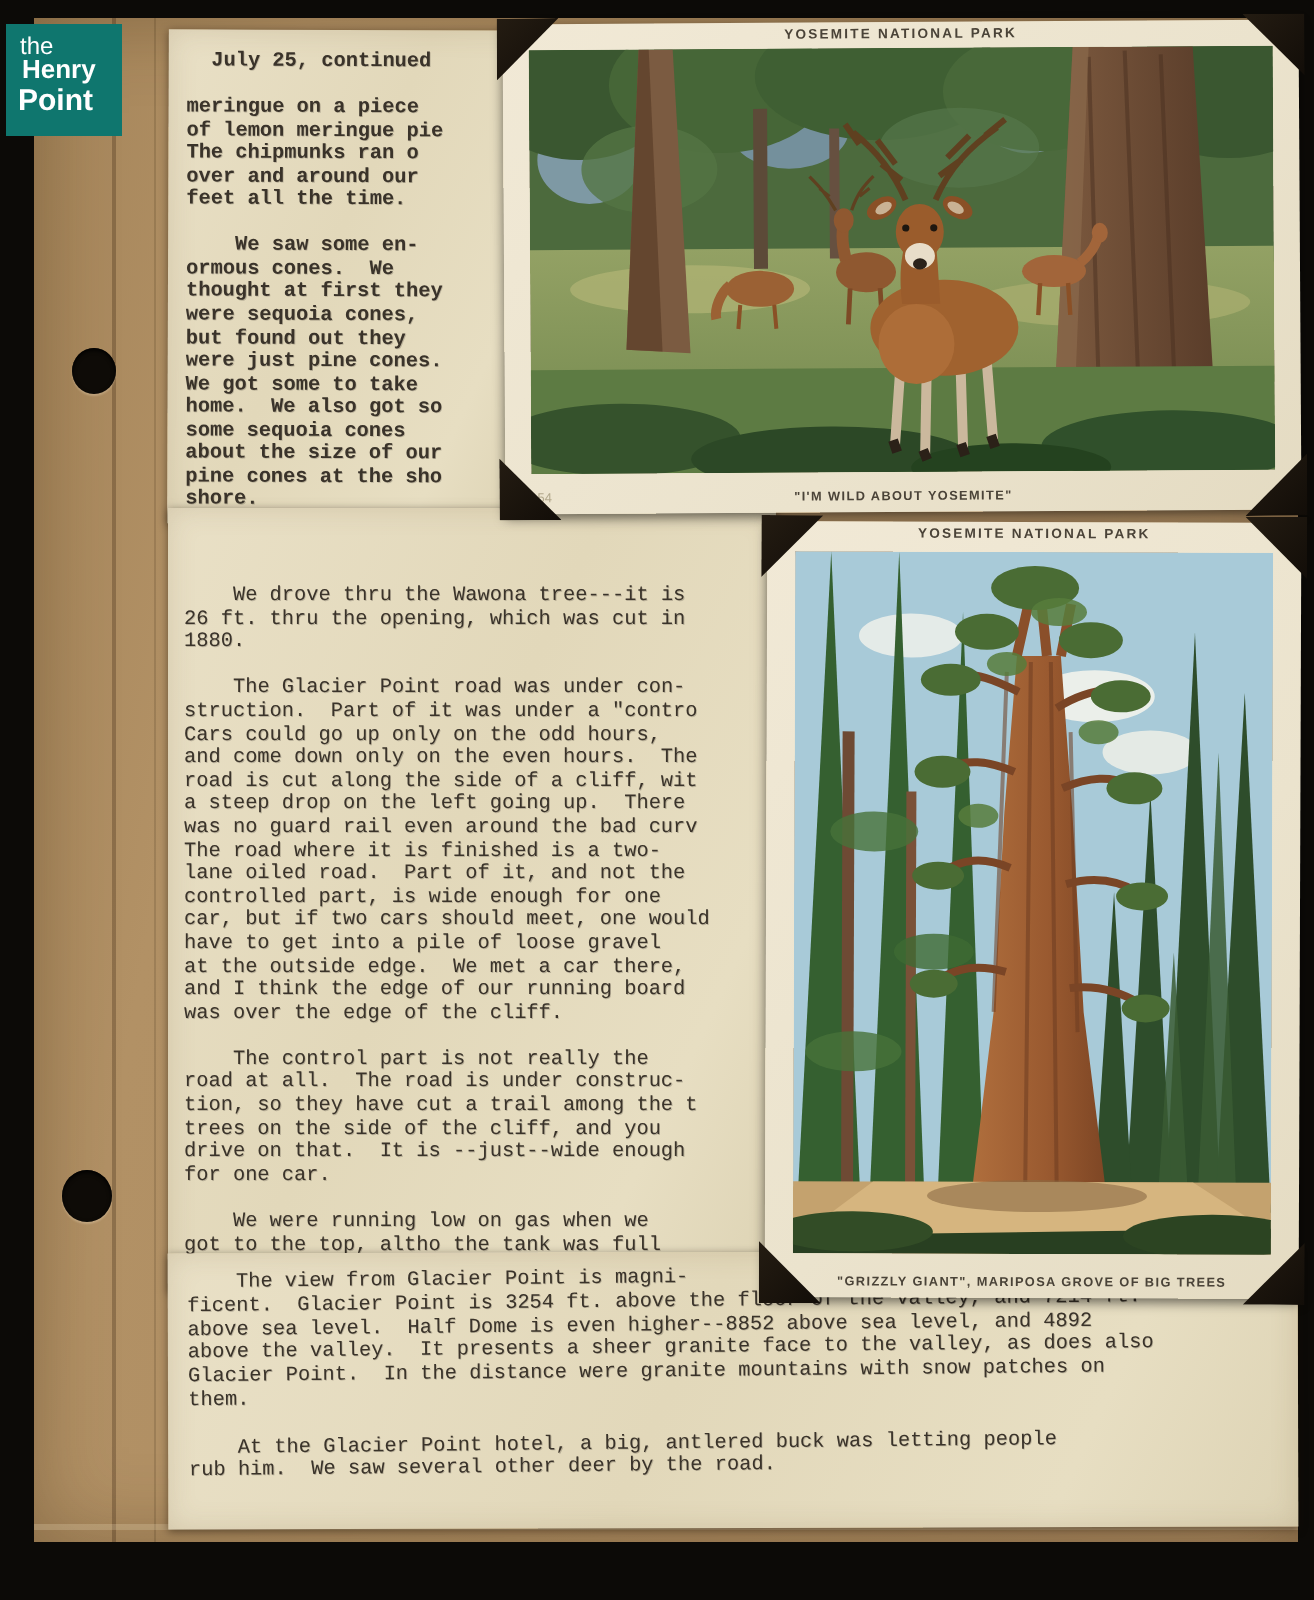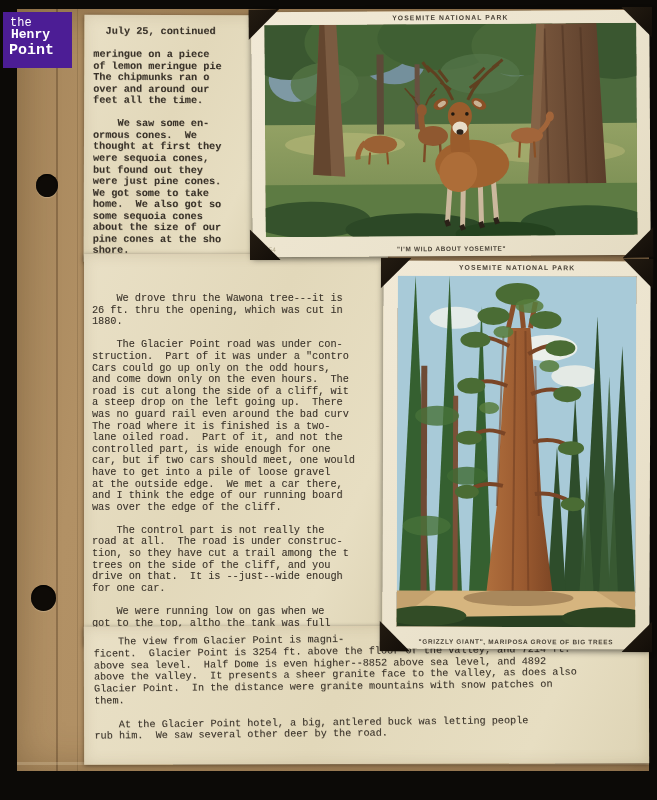--- a/index.html
+++ b/index.html
@@ -48,21 +48,21 @@
   .pc-image svg{display:block;width:100%;height:100%;}
 
   
   .corner{position:absolute;width:31px;height:31px;background:linear-gradient(135deg,#241c12,#120d08);z-index:4;}
   .corner-tl{left:-3px;top:-3px;clip-path:polygon(0 0,100% 0,0 100%);}
   .corner-tr{right:-3px;top:-3px;clip-path:polygon(0 0,100% 0,100% 100%);}
   .corner-bl{left:-3px;bottom:-3px;clip-path:polygon(0 0,0 100%,100% 100%);}
   .corner-br{right:-3px;bottom:-3px;clip-path:polygon(100% 0,100% 100%,0 100%);}
 
   
-  .logo{position:absolute;left:3px;top:12px;width:69px;height:56px;background:#4c1d95;z-index:6;color:#fff;font-family:Liberation Mono, monospace;}
+  .logo{position:absolute;left:3px;top:12px;width:58px;height:56px;background:#0f766e;z-index:6;color:#fff;}
   .logo-the{position:absolute;left:7px;top:4px;font-size:12px;font-weight:normal;}
   .logo-henry{position:absolute;left:8px;top:15px;font-size:13px;font-weight:bold;}
   .logo-ford{position:absolute;left:6px;top:30px;font-size:15px;font-weight:bold;}
 </style>
 </head>
 <body>
 
 <div id="screen">
 
   <div class="album-page">

